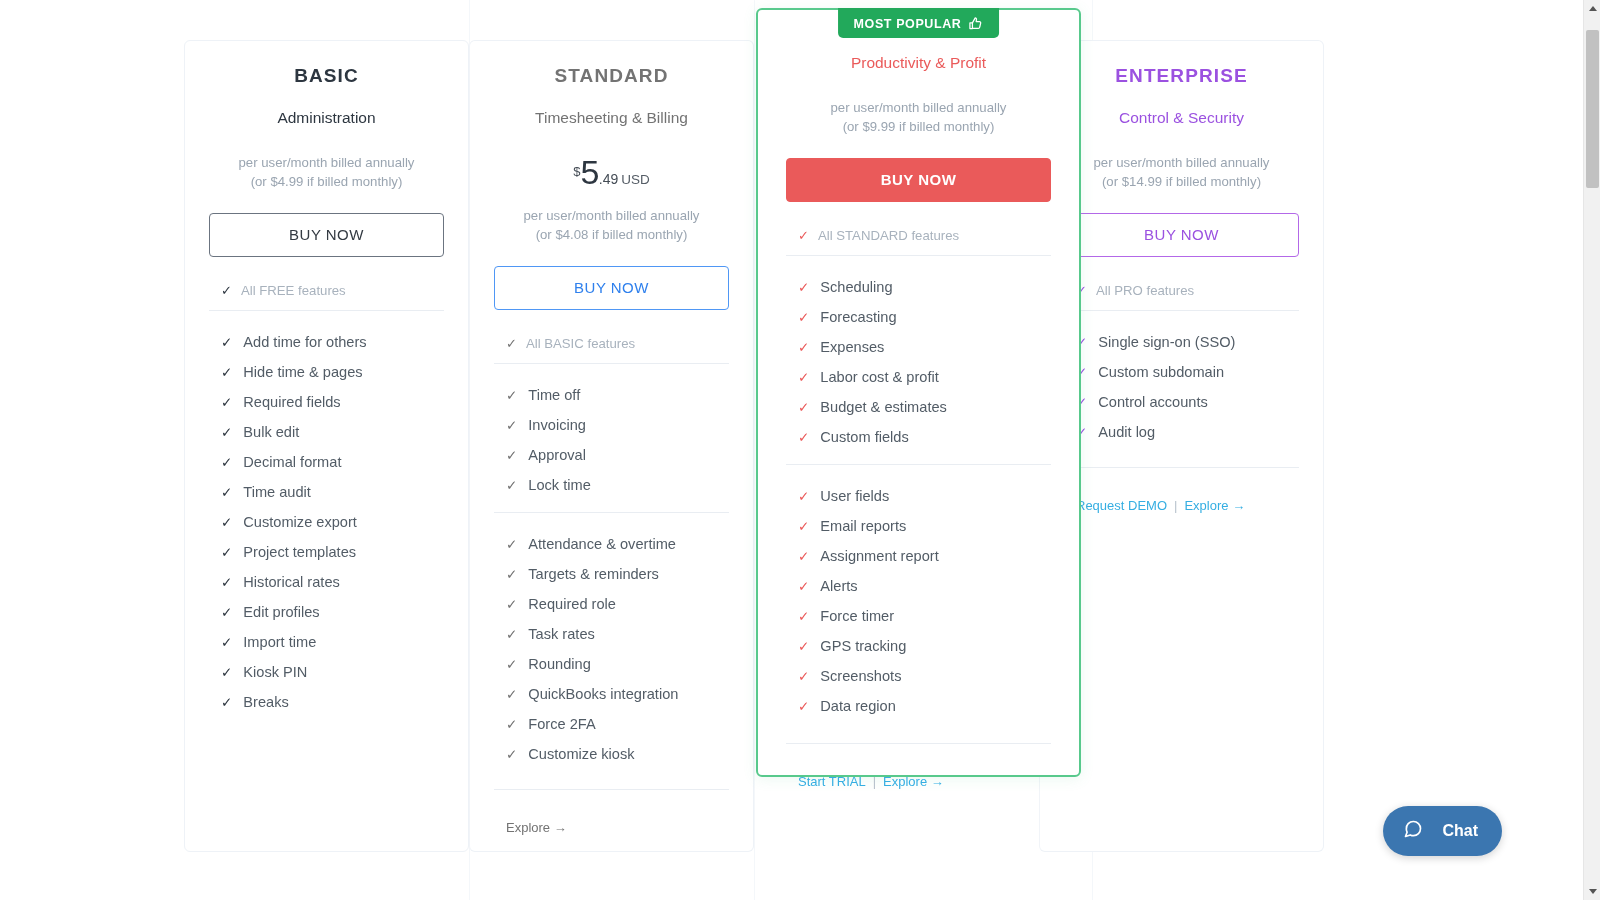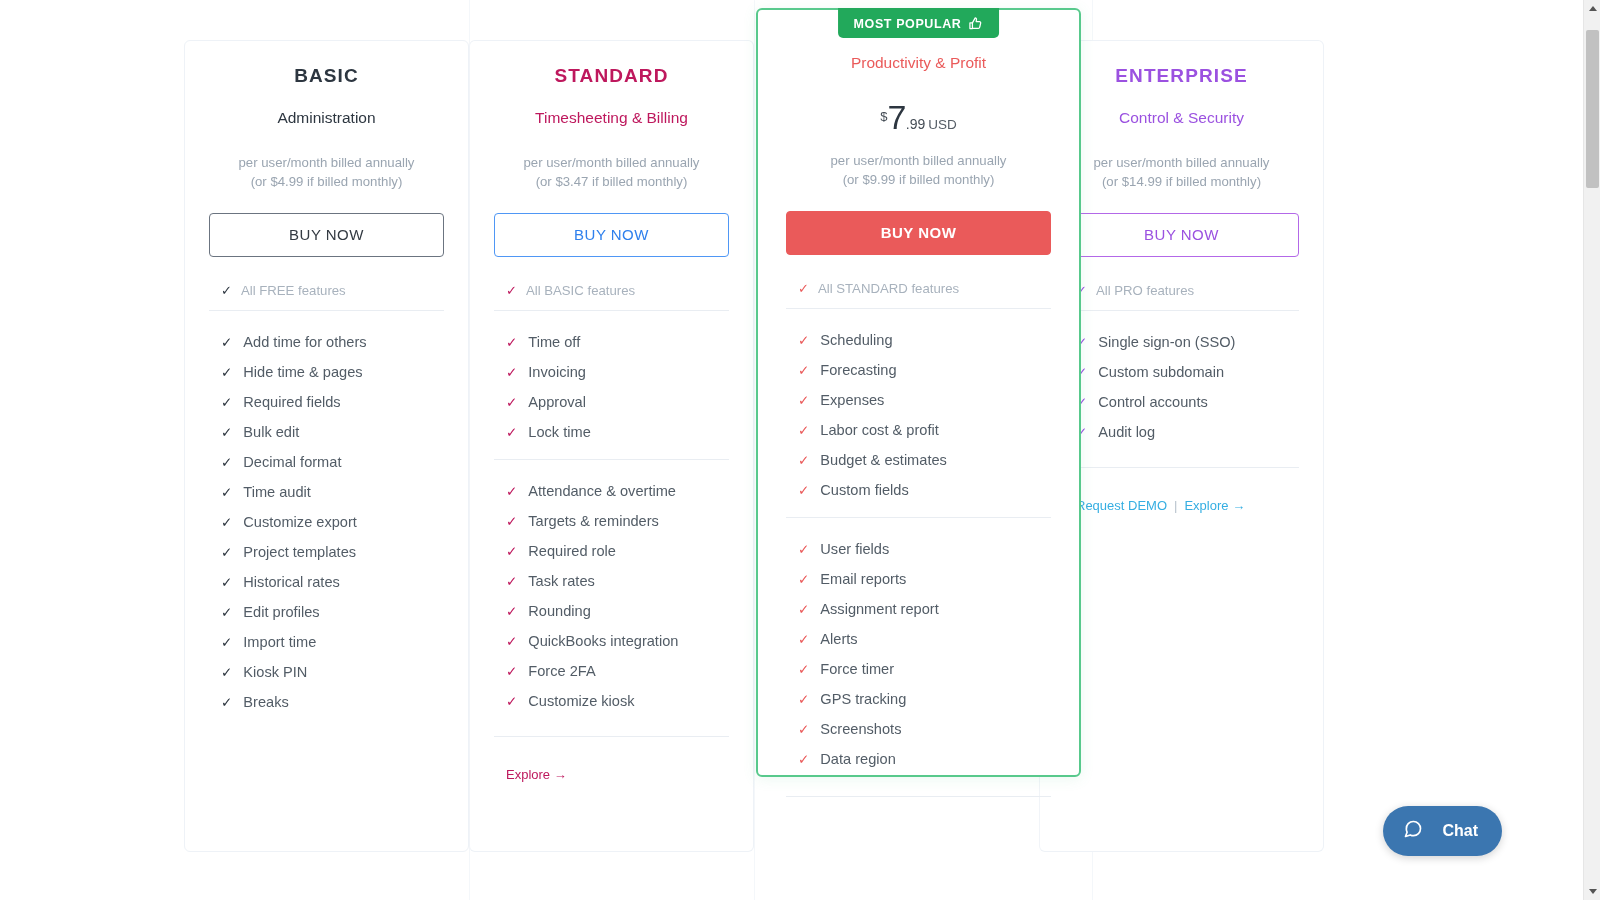--- a/index.html
+++ b/index.html
@@ -128,21 +128,21 @@
   .links {
     padding: 14px 0 0 12px;
     font-size: 13px;
     white-space: nowrap;
   }
   .links a { text-decoration: none; cursor: pointer; }
   .links .sep-pipe { color: #b8c2cc; margin: 0 7px; }
 
   
   .c-basic   { color: #2d3640; }
-  .c-std     { color: #be185d; }
+  .c-std     { color: #737373; }
   .c-pro     { color: #ea5a5a; }
   .c-ent     { color: #9b51e0; }
   .c-link    { color: #35aee2; }
 
   
   .chat {
     position: absolute; right: 98px; bottom: 44px;
     display: flex; align-items: center; gap: 19px;
     background: #3b76b0;
     color: #fff;
@@ -258,23 +258,26 @@
         <div class="feat">
             <span class="chk c-basic">✓</span>
             <span>Breaks</span>
           </div>
       </div>
     </div>
 
     <div class="card sep">
       <div class="plan-name c-std">STANDARD</div>
       <div class="plan-tag c-std">Timesheeting &amp; Billing</div>
+      <div class="price">
+        <span class="cur">$</span><span class="int">5</span><span class="dec">.49</span><span class="usd">USD</span>
+      </div>
       <div class="billing">
         <div>per user/month billed annually</div>
-        <div>(or $3.47 if billed monthly)</div>
+        <div>(or $4.08 if billed monthly)</div>
       </div>
       <div class="buy outline-blue">BUY NOW</div>
       <div class="all-feat">
         <span class="chk c-std">✓</span>
         <span>All BASIC features</span>
       </div>
       <div class="hr"></div>
       <div>
         <div class="feat">
             <span class="chk c-std">✓</span>
@@ -377,23 +380,20 @@
       <div class="badge">
         <span>MOST POPULAR</span>
         <span>
           <svg width="15" height="15" viewBox="0 0 24 24" fill="none" stroke="#ffffff" stroke-width="2" stroke-linecap="round" stroke-linejoin="round">
             <path d="M7 11v9H3v-9h4z"></path>
             <path d="M7 11l4.5-8c1.3 0 2.2 1 2 2.3L13 9h5.3c1.3 0 2.2 1.2 1.9 2.4l-1.6 6.6c-.2 1-1.1 1.7-2.1 1.7H7"></path>
           </svg>
         </span>
       </div>
       <div class="plan-tag c-pro">Productivity &amp; Profit</div>
-      <div class="price">
-        <span class="cur">$</span><span class="int">7</span><span class="dec">.99</span><span class="usd">USD</span>
-      </div>
       <div class="billing">
         <div>per user/month billed annually</div>
         <div>(or $9.99 if billed monthly)</div>
       </div>
       <div class="buy solid-red">BUY NOW</div>
       <div class="all-feat">
         <span class="chk c-pro">✓</span>
         <span>All STANDARD features</span>
       </div>
       <div class="hr"></div>
@@ -452,20 +452,23 @@
         <div class="feat">
             <span class="chk c-pro">✓</span>
             <span>Screenshots</span>
           </div>
         <div class="feat">
             <span class="chk c-pro">✓</span>
             <span>Data region</span>
           </div>
       </div>
       <div class="hr tall" style="margin-top:22px"></div>
+      <div class="links">
+        <a class="c-link">Start TRIAL</a><span class="sep-pipe">|</span><a class="c-link">Explore →</a>
+      </div>
     </div>
 
   </div>
 
   <div class="chat">
     <span>
       <svg width="20" height="20" viewBox="0 0 24 24" fill="none" stroke="#ffffff" stroke-width="2" stroke-linecap="round" stroke-linejoin="round">
         <path d="M21 11.5a8.38 8.38 0 0 1-8.5 8.5 8.38 8.38 0 0 1-3.8-.9L3 21l1.9-5.2a8.38 8.38 0 0 1-.9-3.8A8.38 8.38 0 0 1 12.5 3 8.38 8.38 0 0 1 21 11.5z"></path>
       </svg>
     </span>

